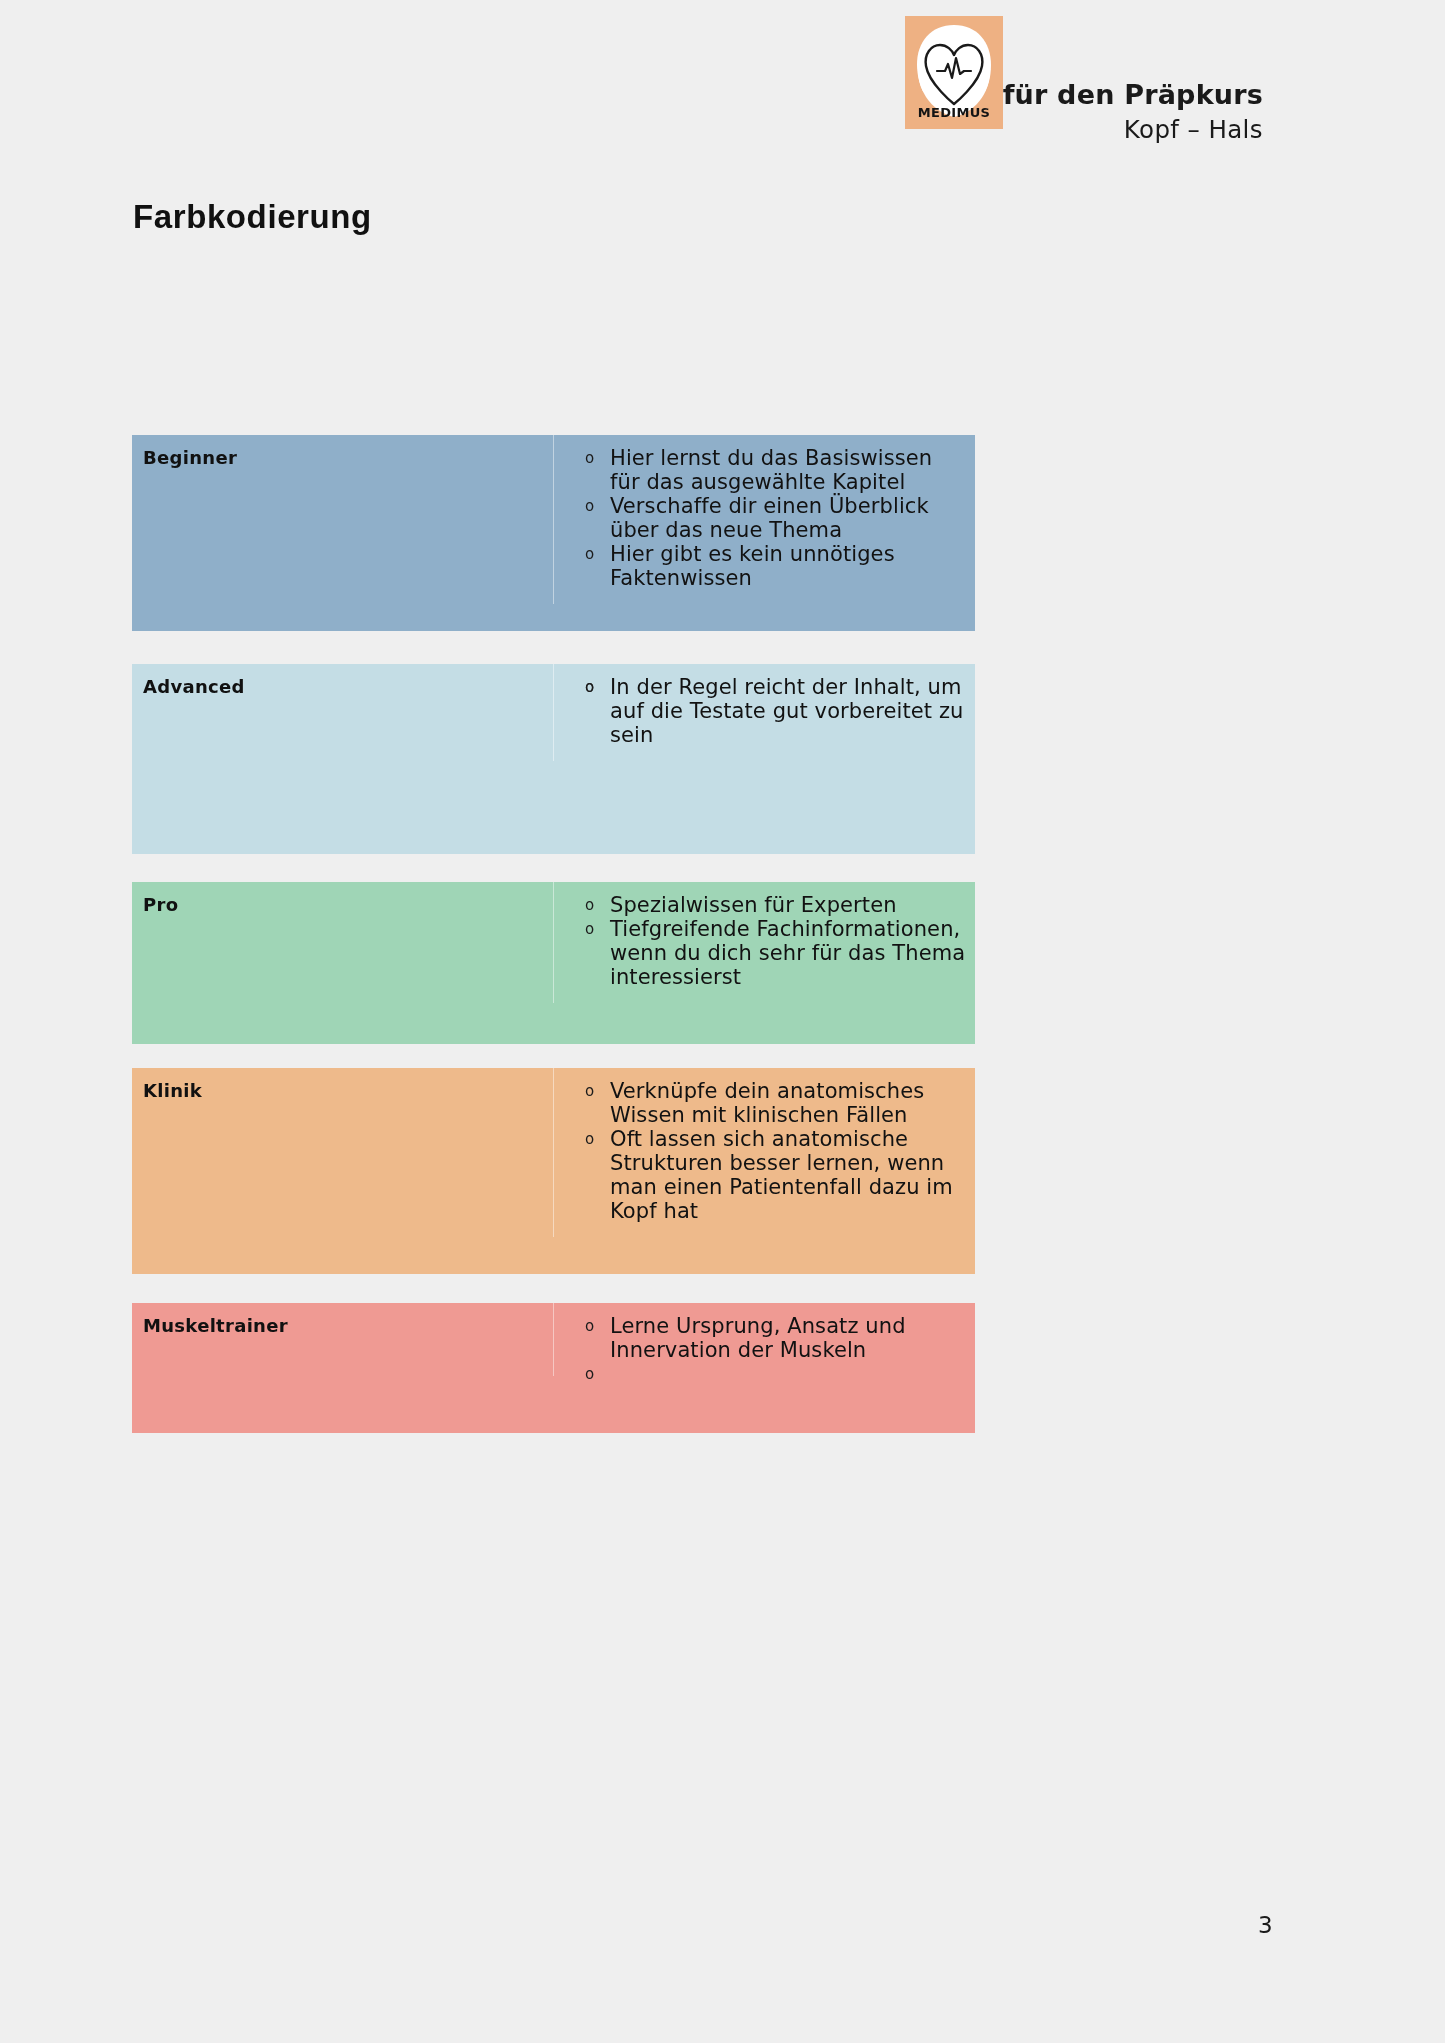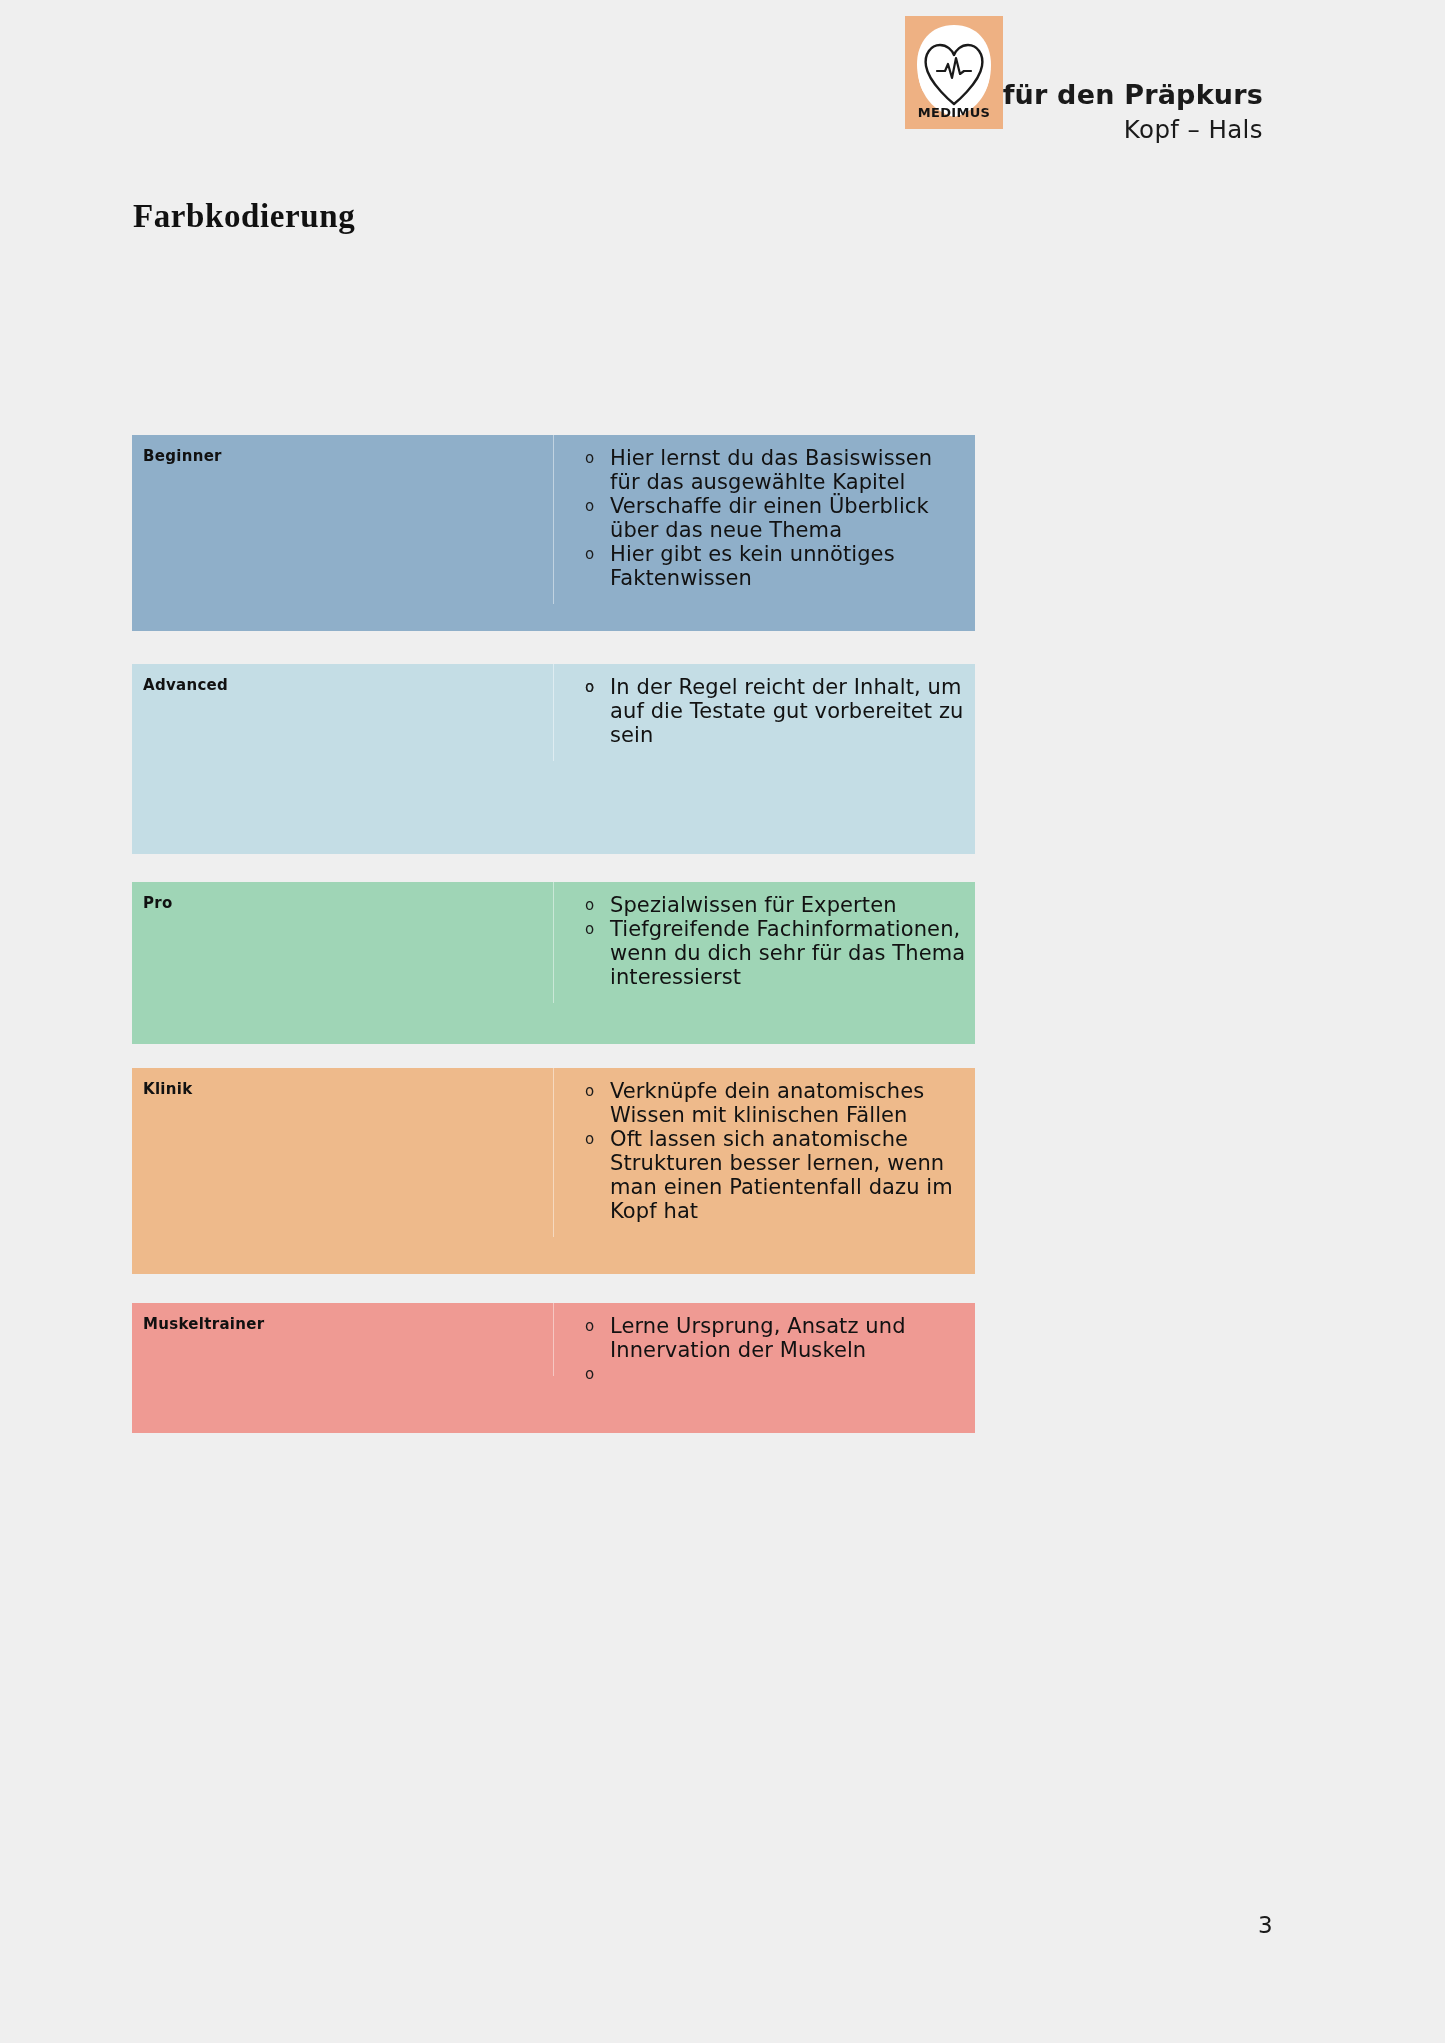--- a/index.html
+++ b/index.html
@@ -66,21 +66,21 @@
     background: #eeb183;
     margin-left: 28px;
   }
   .logo-box svg { display: block; width: 100%; height: 100%; }
 
   
   .page-title {
     position: absolute;
     left: 133px;
     top: 176px;
-    font-family: Liberation Serif, serif;
+    font-family: Liberation Sans, sans-serif;
     font-weight: bold;
     font-size: 33px;
     letter-spacing: 0.6px;
     color: #111;
   }
 
   
   .color-table {
     position: absolute;
     left: 132px;
@@ -97,21 +97,21 @@
   .row-spacer.s2 { height: 28px; }
   .row-spacer.s3 { height: 24px; }
   .row-spacer.s4 { height: 29px; }
 
   .cell-label {
     width: 421px;
     flex: 0 0 421px;
     padding: 12px 0 0 11px;
     font-family: "DejaVu Sans", sans-serif;
     font-weight: bold;
-    font-size: 15px;
+    font-size: 18px;
     letter-spacing: 0.3px;
     color: #111;
     min-height: 100%;
   }
   .cell-list {
     flex: 1 1 auto;
     padding: 11px 8px 14px 0;
     position: relative;
   }
   .divider {

